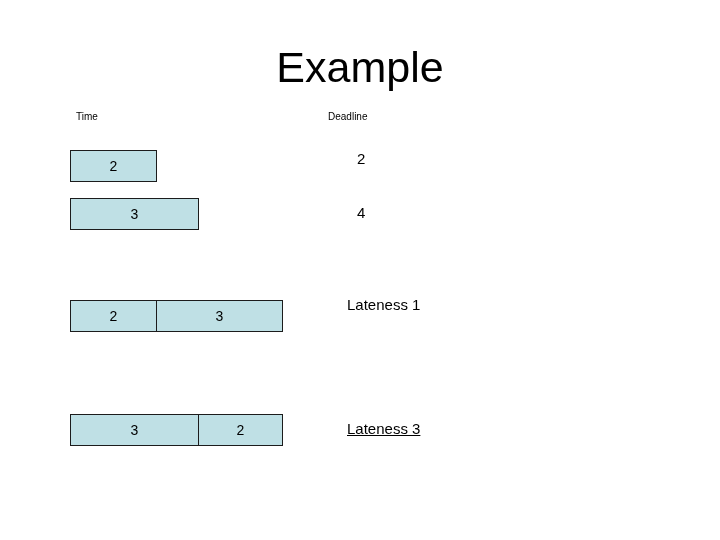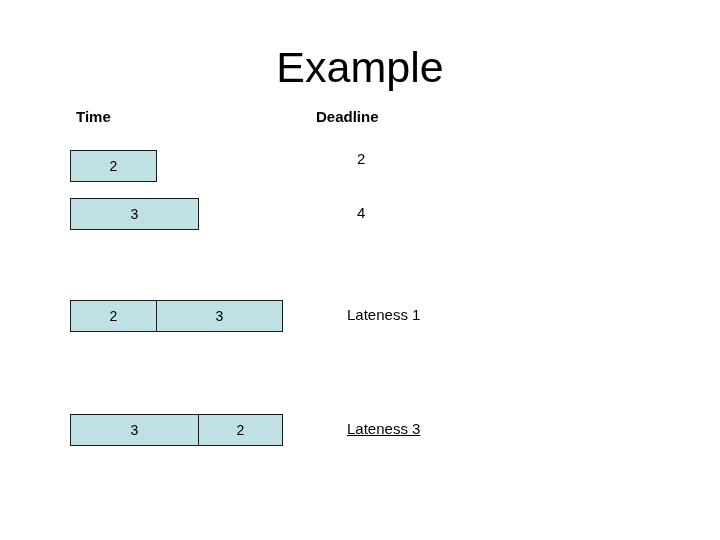--- a/index.html
+++ b/index.html
@@ -29,27 +29,27 @@
     width: 720px;
     text-align: center;
     font-size: 43px;
     line-height: 50px;
     font-weight: 400;
     letter-spacing: 0px;
     white-space: nowrap;
   }
   .col-header {
     position: absolute;
-    font-size: 15px;
+    font-size: 10px;
     line-height: 18px;
-    font-weight: 700;
+    font-weight: 400;
     white-space: nowrap;
   }
   #header-time   { left: 76px;  top: 108px; }
-  #header-deadline { left: 316px; top: 108px; }
+  #header-deadline { left: 328px; top: 108px; }
 
   .bar-row {
     position: absolute;
     left: 70px;
     height: 32px;
     display: flex;
     flex-direction: row;
     align-items: stretch;
   }
   #row-1 { top: 150px; }
@@ -74,21 +74,21 @@
   }
 
   .side-note {
     position: absolute;
     font-size: 15px;
     line-height: 18px;
     white-space: nowrap;
   }
   #deadline-1 { left: 357px; top: 150px; }
   #deadline-2 { left: 357px; top: 204px; }
-  #lateness-3 { left: 347px; top: 306px; }
+  #lateness-3 { left: 347px; top: 296px; }
   #lateness-4 { left: 347px; top: 420px; text-decoration: underline; }
 </style>
 </head>
 <body style="background: rgb(255, 255, 255); color: rgb(0, 0, 0);">
 
 <div id="slide">
 
   <div id="slide-title">Example</div>
 
   <div class="col-header" id="header-time">Time</div>

